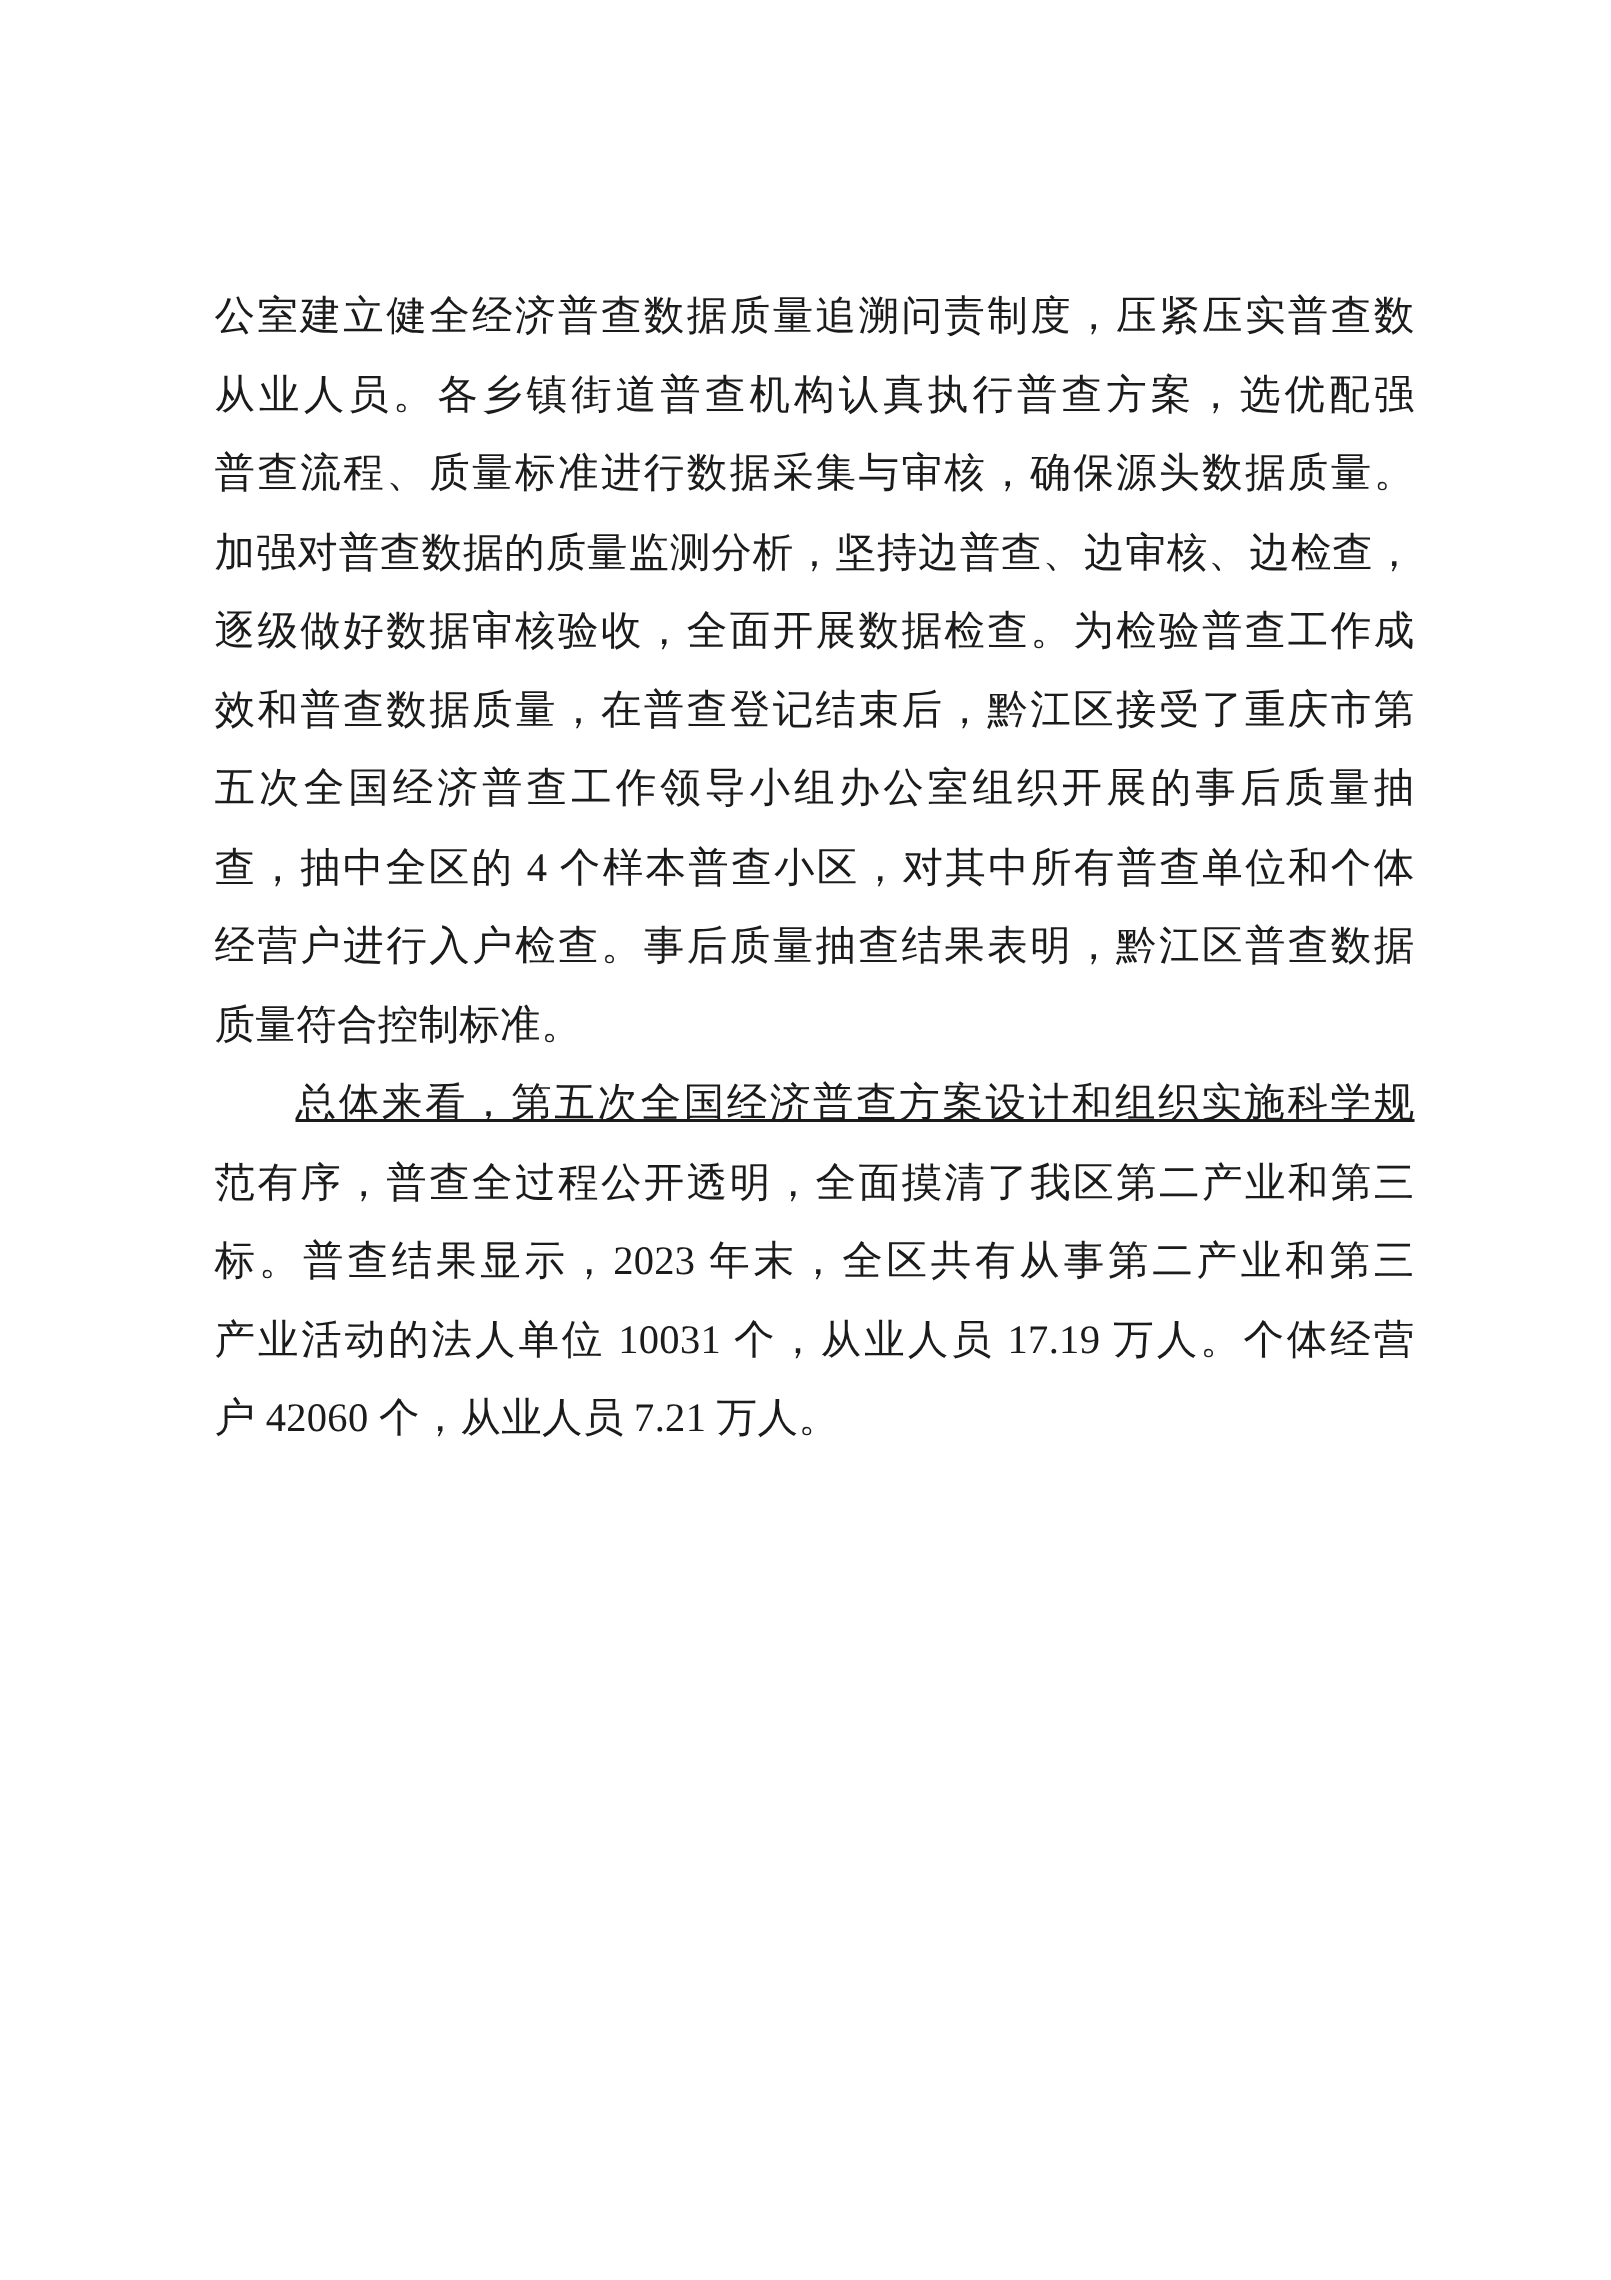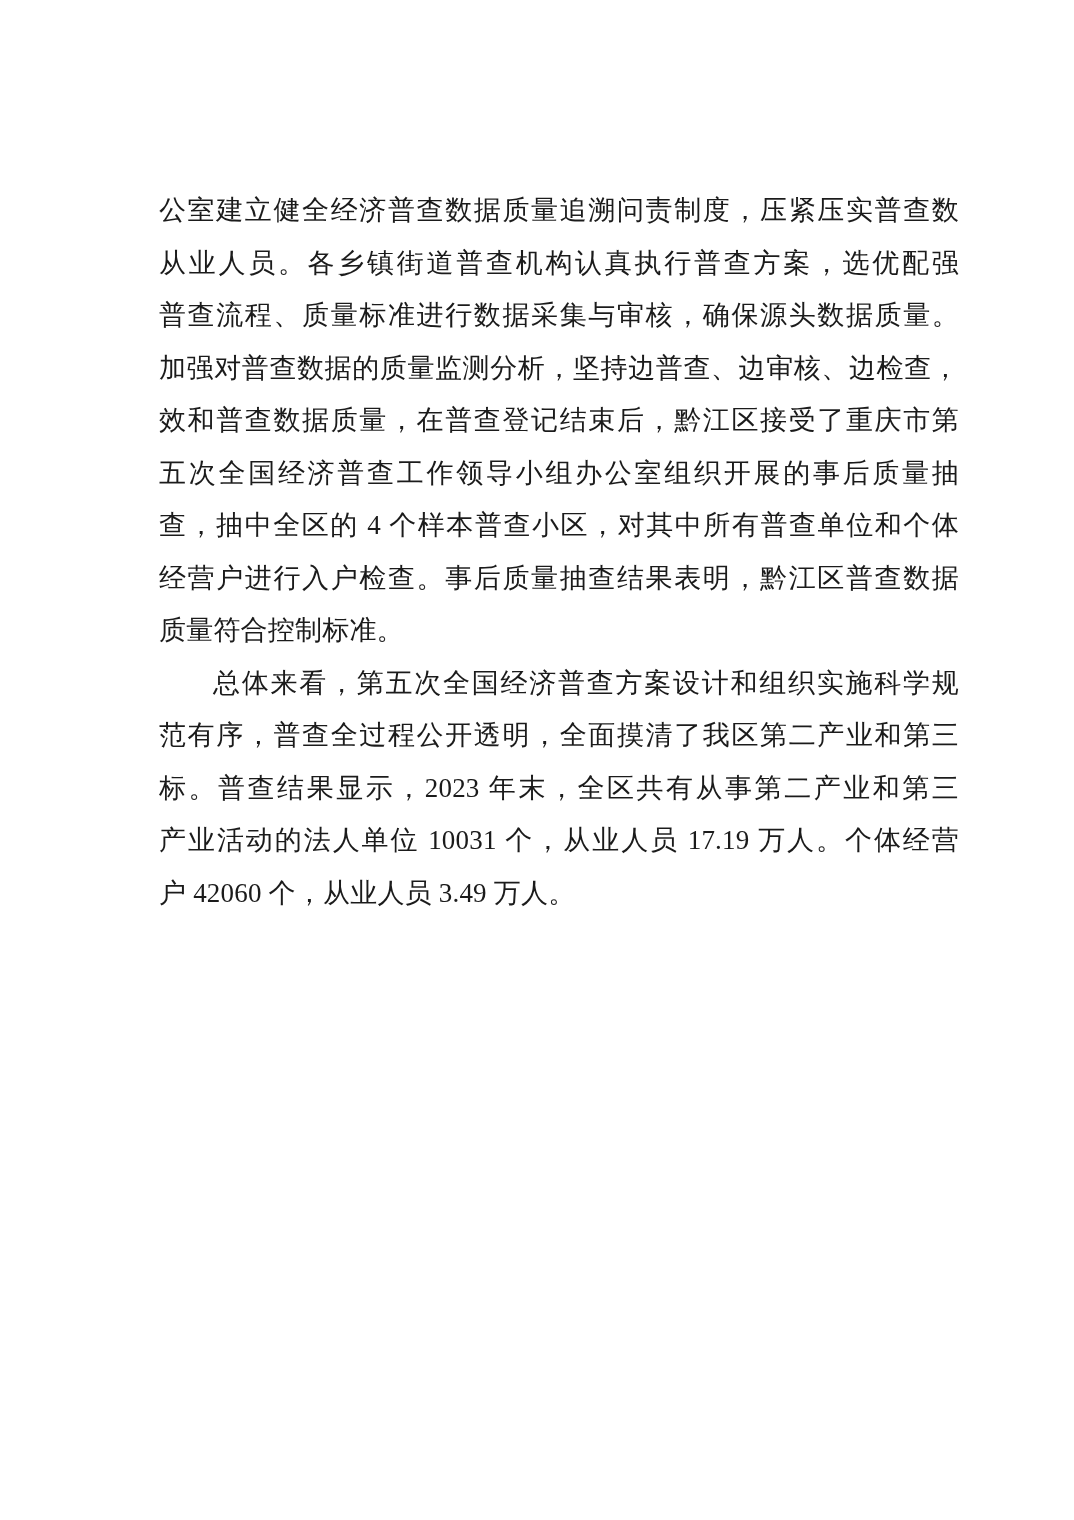--- a/index.html
+++ b/index.html
@@ -10,21 +10,21 @@
   .page {
     position: relative;
     width: 1074px;
     height: 1520px;
     background: #ffffff;
     overflow: hidden;
     font-family: "Liberation Serif", "DejaVu Serif", serif;
   }
   .content {
     position: absolute;
-    left: 159px;
+    left: 143px;
     top: 184px;
     width: 800px;
     color: #1b1b1b;
     font-size: 27px;
     line-height: 52.5px;
     font-weight: 400;
   }
   .paragraph {
     margin: 0;
     padding: 0;
@@ -36,42 +36,44 @@
     
     text-align-last: justify;
     letter-spacing: 0.2px;
   }
   .line.last {
     text-align: left;
     text-align-last: left;
   }
   .line.indent {
     text-indent: 2em;
+    text-decoration: underline;
   }
 </style>
 </head>
 <body>
 
 <div class="page">
   <div class="content">
 
     <div class="paragraph">
       <div class="line">公室建立健全经济普查数据质量追溯问责制度，压紧压实普查数</div>
       <div class="line">从业人员。各乡镇街道普查机构认真执行普查方案，选优配强</div>
       <div class="line">普查流程、质量标准进行数据采集与审核，确保源头数据质量。</div>
       <div class="line">加强对普查数据的质量监测分析，坚持边普查、边审核、边检查，</div>
+      <div class="line">逐级做好数据审核验收，全面开展数据检查。为检验普查工作成</div>
       <div class="line">效和普查数据质量，在普查登记结束后，黔江区接受了重庆市第</div>
       <div class="line">五次全国经济普查工作领导小组办公室组织开展的事后质量抽</div>
       <div class="line">查，抽中全区的 4 个样本普查小区，对其中所有普查单位和个体</div>
       <div class="line">经营户进行入户检查。事后质量抽查结果表明，黔江区普查数据</div>
       <div class="line last">质量符合控制标准。</div>
     </div>
 
     <div class="paragraph">
       <div class="line indent">总体来看，第五次全国经济普查方案设计和组织实施科学规</div>
       <div class="line">范有序，普查全过程公开透明，全面摸清了我区第二产业和第三</div>
       <div class="line">标。普查结果显示，2023 年末，全区共有从事第二产业和第三</div>
       <div class="line">产业活动的法人单位 10031 个，从业人员 17.19 万人。个体经营</div>
-      <div class="line last">户 42060 个，从业人员 3.49 万人。</div>
+      <div class="line last">户 42060 个，从业人员 7.21 万人。</div>
     </div>
 
   </div>
 </div>
 
 </body></html>

